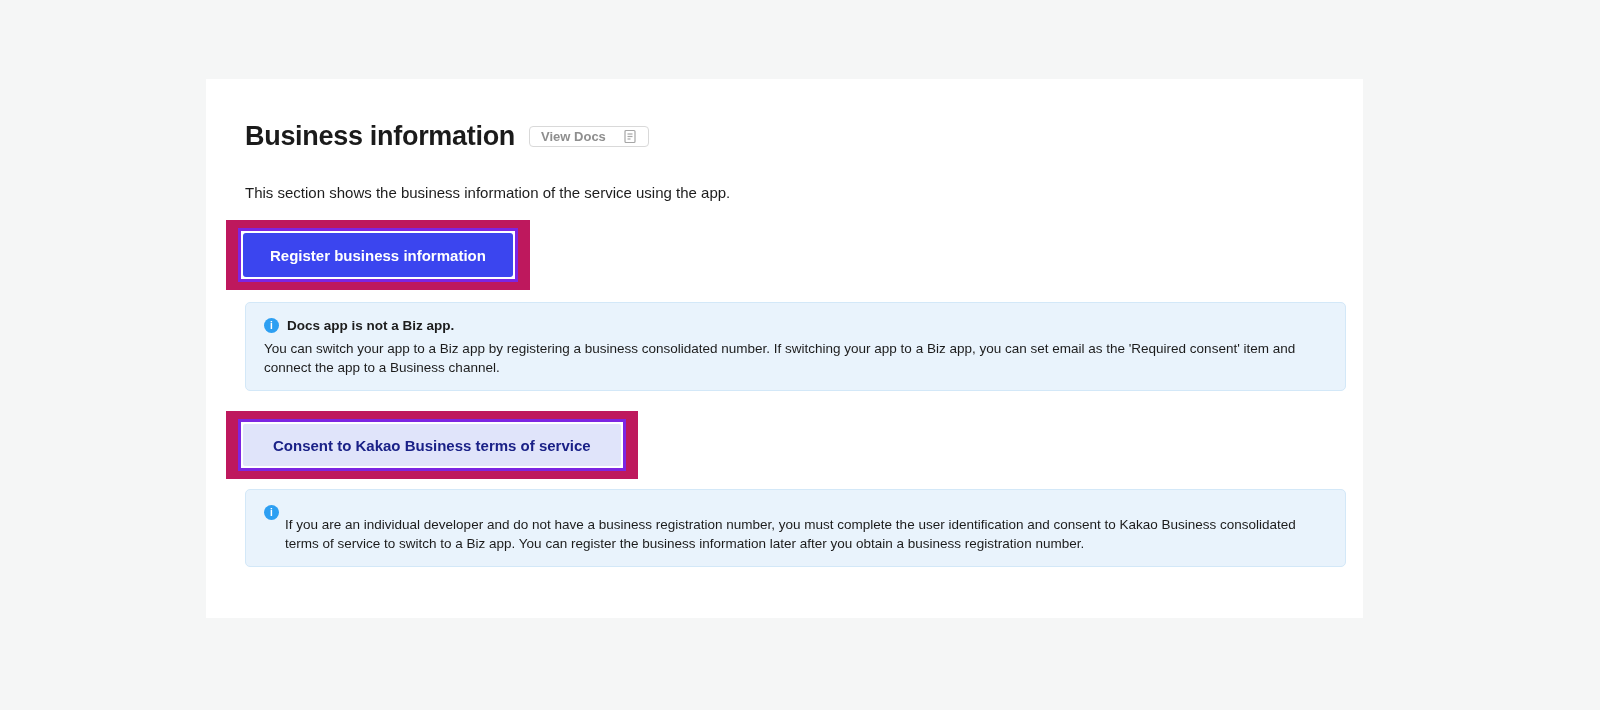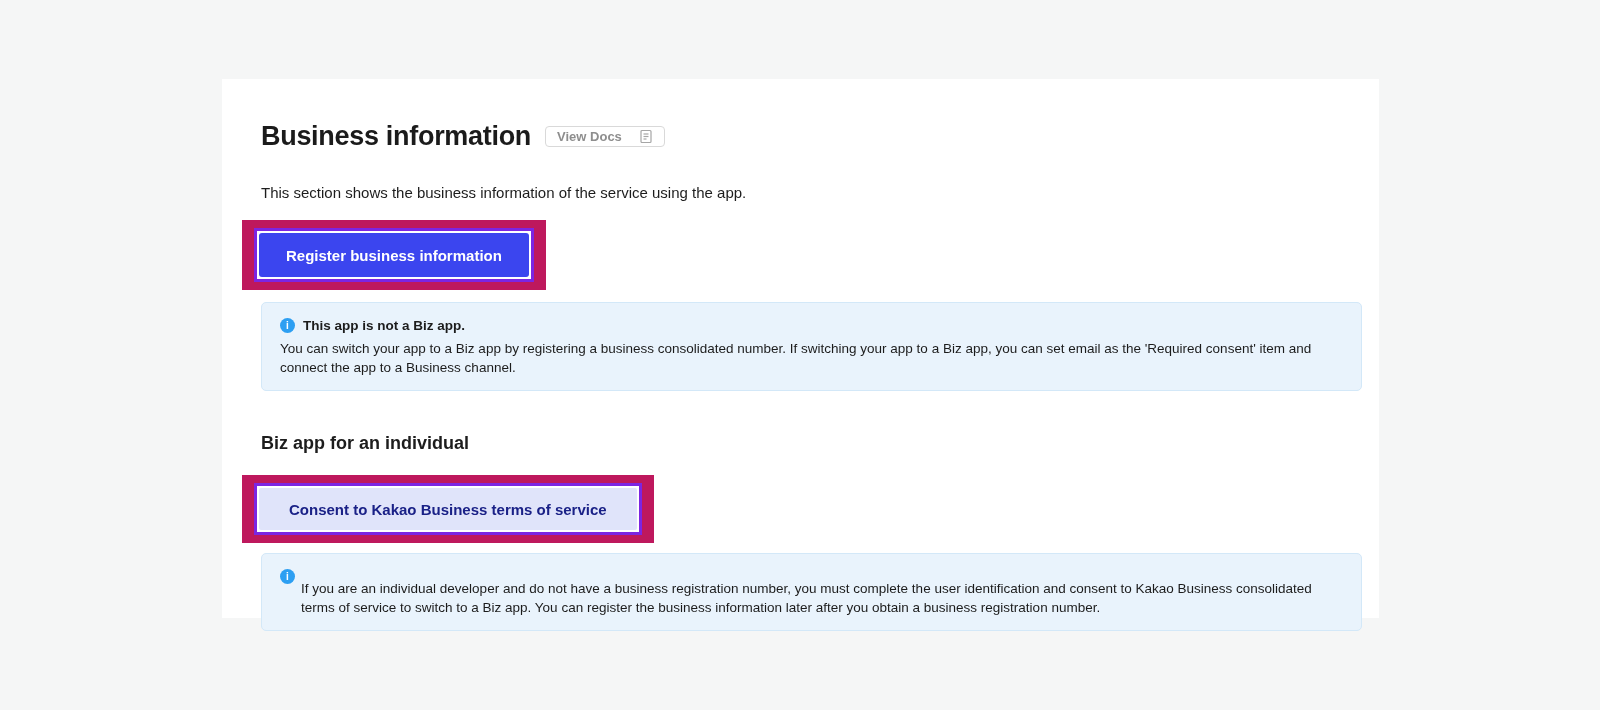--- a/index.html
+++ b/index.html
@@ -4,21 +4,21 @@
 <style>
   * { margin: 0; padding: 0; box-sizing: border-box; }
   html, body {
     width: 1600px; height: 710px;
     font-family: "Liberation Sans", sans-serif;
     background: #f5f6f6;
     overflow: hidden;
   }
   .card {
     position: absolute;
-    left: 222px; top: 79px;
+    left: 206px; top: 79px;
     width: 1157px; height: 539px;
     background: #ffffff;
     padding: 41px 17px 20px 39px;
   }
   .title-row {
     display: flex;
     align-items: center;
     gap: 14px;
   }
   h1 {
@@ -162,26 +162,25 @@
     <div class="ann-halo">
       <div class="ann-border">
         <button class="btn-primary">Register business information</button>
       </div>
     </div>
   </div>
 
   <div class="notice notice-mt">
     <div class="notice-title">
       <span class="info-icon">i</span>
-      <strong>This app is not a Biz app.</strong>
+      <strong>Docs app is not a Biz app.</strong>
     </div>
     <p class="notice-body">You can switch your app to a Biz app by registering a business consolidated number. If switching your app to a Biz app, you can set email as the 'Required consent' item and connect the app to a Business channel.</p>
   </div>
 
-  <h2>Biz app for an individual</h2>
 
   <div>
     <div class="ann-halo halo2">
       <div class="ann-border">
         <button class="btn-secondary">Consent to Kakao Business terms of service</button>
       </div>
     </div>
   </div>
 
   <div class="notice notice-flex">

